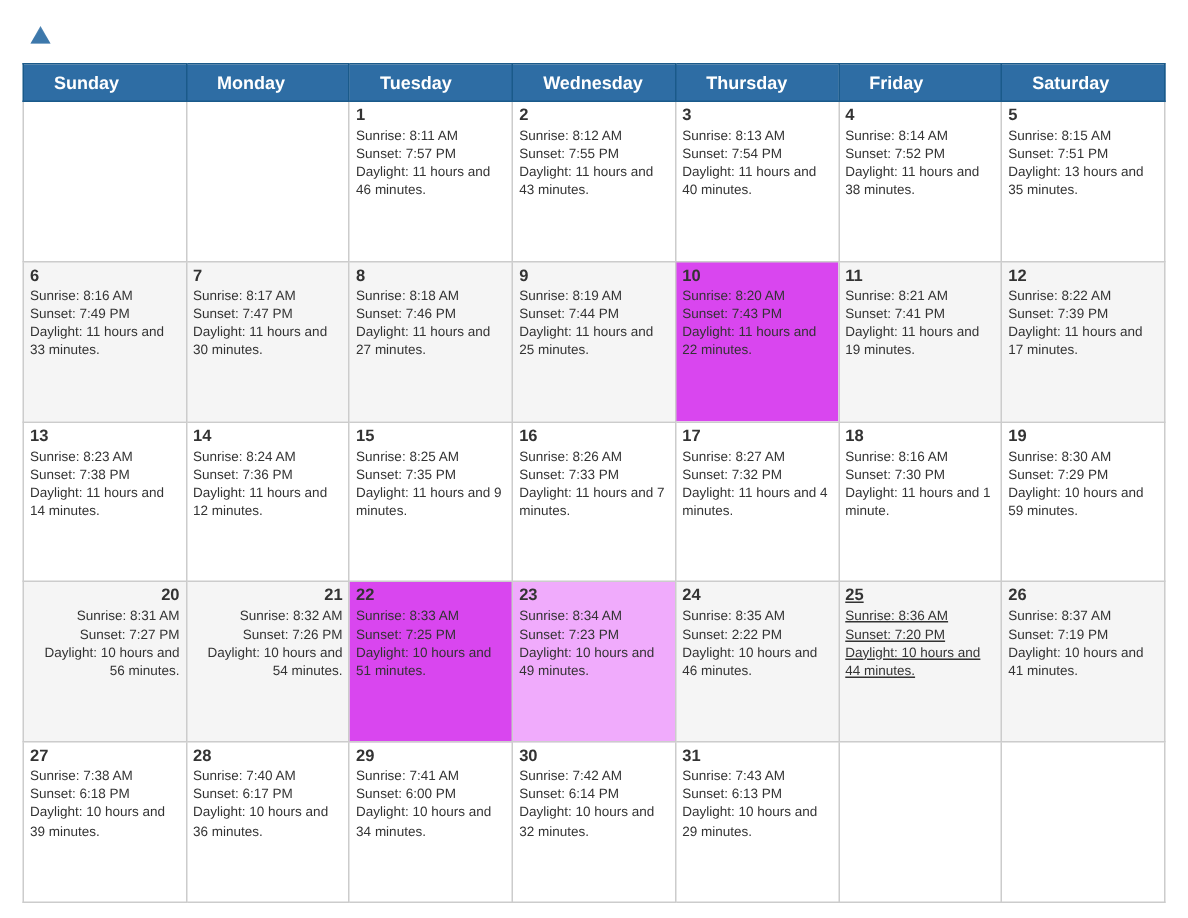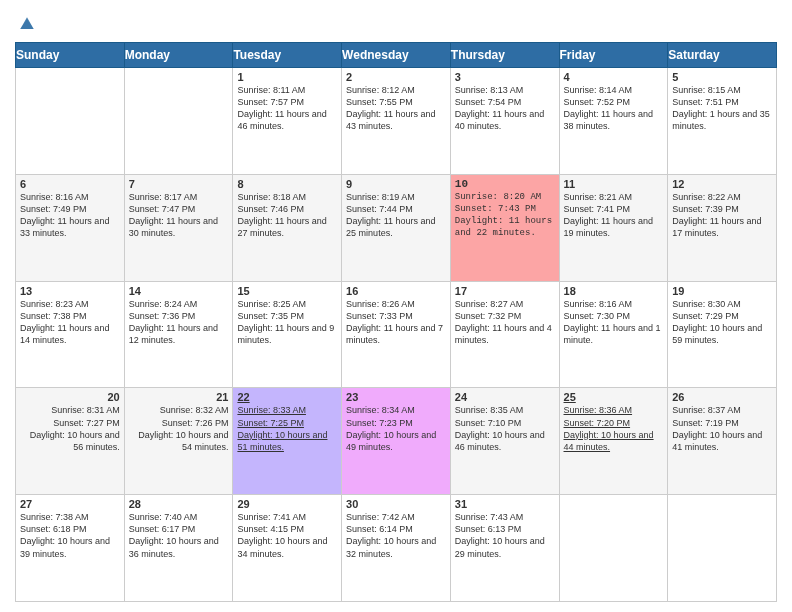--- a/index.html
+++ b/index.html
@@ -58,21 +58,21 @@
       border: 1px solid #ccc;
       border-collapse: collapse;
       width: 100%;
       table-layout: fixed;
     }
     .calendar th {
       background-color: #2e6da4;
       color: #fff;
       font-size: 12px;
       font-weight: bold;
-      padding: 5px 0;
+      padding: 5px 20px;
       text-align: left;
       border: 1px solid #1a5a8a;
     }
     .calendar td {
       vertical-align: top;
       border: 1px solid #ccc;
       padding: 3px 4px;
       font-size: 9.5px;
       color: #333;
       height: 82px;
@@ -156,21 +156,21 @@
           <td>
             <span class="day-num">4</span>
             <div class="cell-text">Sunrise: 8:14 AM</div>
             <div class="cell-text">Sunset: 7:52 PM</div>
             <div class="cell-text">Daylight: 11 hours and 38 minutes.</div>
           </td>
           <td>
             <span class="day-num">5</span>
             <div class="cell-text">Sunrise: 8:15 AM</div>
             <div class="cell-text">Sunset: 7:51 PM</div>
-            <div class="cell-text">Daylight: 1 hours and 35 minutes.</div>
+            <div class="cell-text">Daylight: 13 hours and 35 minutes.</div>
           </td>
         </tr>
         <tr>
           <td style="background: rgb(245, 245, 245);">
             <span class="day-num">6</span>
             <div class="cell-text">Sunrise: 8:16 AM</div>
             <div class="cell-text">Sunset: 7:49 PM</div>
             <div class="cell-text">Daylight: 11 hours and 33 minutes.</div>
           </td>
           <td style="background: rgb(245, 245, 245);">
@@ -184,21 +184,21 @@
             <div class="cell-text">Sunrise: 8:18 AM</div>
             <div class="cell-text">Sunset: 7:46 PM</div>
             <div class="cell-text">Daylight: 11 hours and 27 minutes.</div>
           </td>
           <td style="background: rgb(245, 245, 245);">
             <span class="day-num">9</span>
             <div class="cell-text">Sunrise: 8:19 AM</div>
             <div class="cell-text">Sunset: 7:44 PM</div>
             <div class="cell-text">Daylight: 11 hours and 25 minutes.</div>
           </td>
-          <td style="background: #fca5a5; font-family: Liberation Mono, monospace;">
+          <td style="background: #d946ef;">
             <span class="day-num">10</span>
             <div class="cell-text">Sunrise: 8:20 AM</div>
             <div class="cell-text">Sunset: 7:43 PM</div>
             <div class="cell-text">Daylight: 11 hours and 22 minutes.</div>
           </td>
           <td style="background: rgb(245, 245, 245);">
             <span class="day-num">11</span>
             <div class="cell-text">Sunrise: 8:21 AM</div>
             <div class="cell-text">Sunset: 7:41 PM</div>
             <div class="cell-text">Daylight: 11 hours and 19 minutes.</div>
@@ -260,36 +260,36 @@
             <div class="cell-text">Sunrise: 8:31 AM</div>
             <div class="cell-text">Sunset: 7:27 PM</div>
             <div class="cell-text">Daylight: 10 hours and 56 minutes.</div>
           </td>
           <td style="background: rgb(245, 245, 245); text-align: right;">
             <span class="day-num">21</span>
             <div class="cell-text">Sunrise: 8:32 AM</div>
             <div class="cell-text">Sunset: 7:26 PM</div>
             <div class="cell-text">Daylight: 10 hours and 54 minutes.</div>
           </td>
-          <td style="background: #c4b5fd; text-decoration: underline;">
+          <td style="background: #d946ef;">
             <span class="day-num">22</span>
             <div class="cell-text">Sunrise: 8:33 AM</div>
             <div class="cell-text">Sunset: 7:25 PM</div>
             <div class="cell-text">Daylight: 10 hours and 51 minutes.</div>
           </td>
           <td style="background: #f0abfc;">
             <span class="day-num">23</span>
             <div class="cell-text">Sunrise: 8:34 AM</div>
             <div class="cell-text">Sunset: 7:23 PM</div>
             <div class="cell-text">Daylight: 10 hours and 49 minutes.</div>
           </td>
           <td style="background: rgb(245, 245, 245); margin-left: 44px;">
             <span class="day-num">24</span>
             <div class="cell-text">Sunrise: 8:35 AM</div>
-            <div class="cell-text">Sunset: 7:10 PM</div>
+            <div class="cell-text">Sunset: 2:22 PM</div>
             <div class="cell-text">Daylight: 10 hours and 46 minutes.</div>
           </td>
           <td style="background: rgb(245, 245, 245); text-decoration: underline;">
             <span class="day-num">25</span>
             <div class="cell-text">Sunrise: 8:36 AM</div>
             <div class="cell-text">Sunset: 7:20 PM</div>
             <div class="cell-text">Daylight: 10 hours and 44 minutes.</div>
           </td>
           <td style="background: rgb(245, 245, 245); margin-left: 17px;">
             <span class="day-num">26</span>
@@ -307,21 +307,21 @@
           </td>
           <td>
             <span class="day-num">28</span>
             <div class="cell-text">Sunrise: 7:40 AM</div>
             <div class="cell-text">Sunset: 6:17 PM</div>
             <div class="cell-text">Daylight: 10 hours and 36 minutes.</div>
           </td>
           <td>
             <span class="day-num">29</span>
             <div class="cell-text">Sunrise: 7:41 AM</div>
-            <div class="cell-text">Sunset: 4:15 PM</div>
+            <div class="cell-text">Sunset: 6:00 PM</div>
             <div class="cell-text">Daylight: 10 hours and 34 minutes.</div>
           </td>
           <td>
             <span class="day-num">30</span>
             <div class="cell-text">Sunrise: 7:42 AM</div>
             <div class="cell-text">Sunset: 6:14 PM</div>
             <div class="cell-text">Daylight: 10 hours and 32 minutes.</div>
           </td>
           <td>
             <span class="day-num">31</span>

